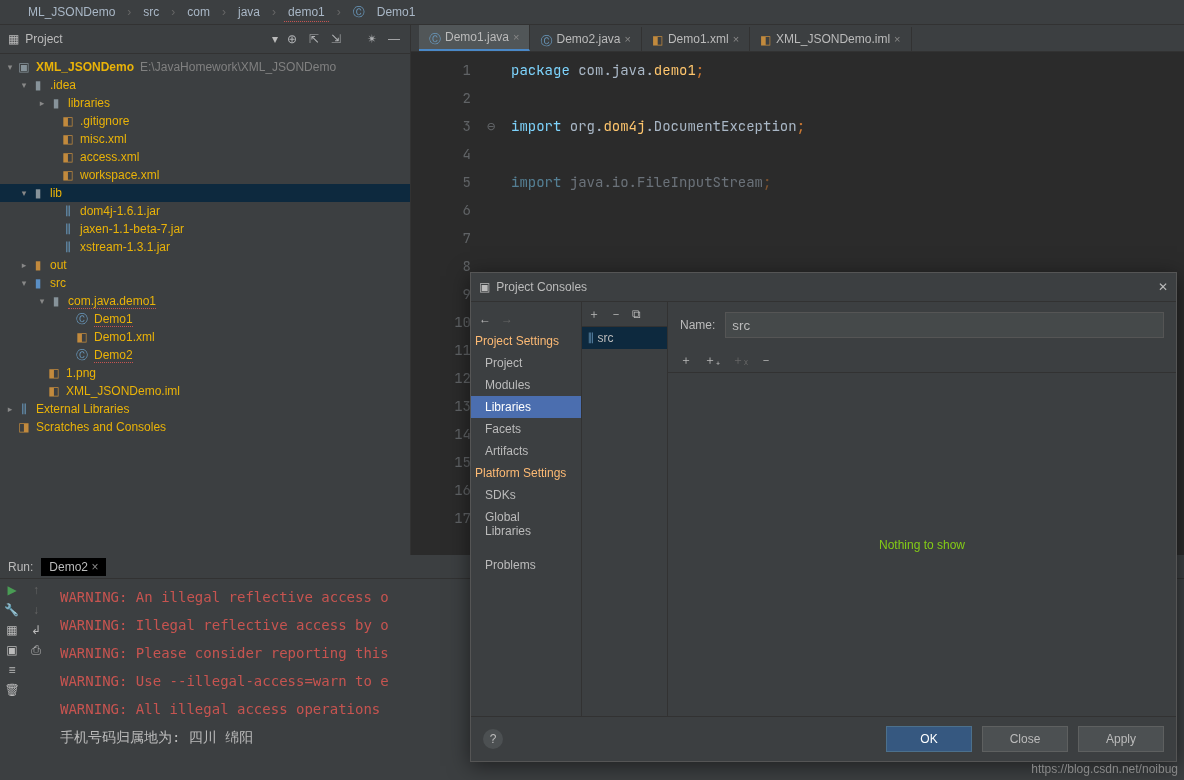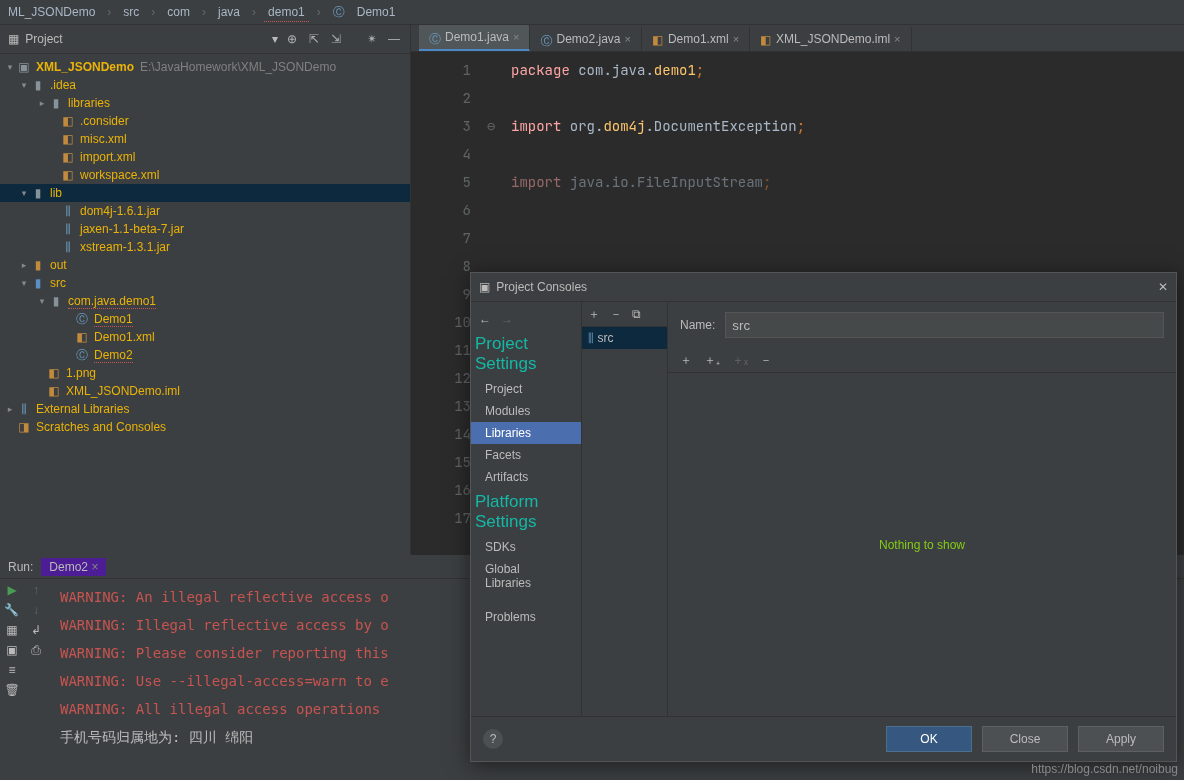--- a/index.html
+++ b/index.html
@@ -1,16 +1,16 @@
 <!DOCTYPE html>
 <html><head>
 <meta charset="utf-8">
 <style>
 html,body{margin:0;padding:0;width:1184px;height:780px;background:#3c3f41;color:#bbb;font-family:"Segoe UI",Arial,sans-serif;font-size:12px;overflow:hidden}
-.top-bar{height:24px;background:#3c3f41;border-bottom:1px solid #323232;display:flex;align-items:center;padding:0 4px;gap:8px}
+.top-bar{height:24px;background:#3c3f41;border-bottom:1px solid #323232;display:flex;align-items:center;padding:0 24px;gap:8px}
 .breadcrumb{display:flex;align-items:center;gap:4px}
 .breadcrumb span{padding:2px 4px}
 .breadcrumb .sep{color:#666}
 .breadcrumb .bc-item{color:#a9b7c6}
 .breadcrumb .bc-active{color:#a9b7c6;font-weight:500}
 .main-area{display:flex;height:530px}
 .project-panel{width:410px;background:#3c3f41;border-right:1px solid #323232;display:flex;flex-direction:column}
 .project-header{height:28px;background:#3c3f41;border-bottom:1px solid #323232;display:flex;align-items:center;padding:0 8px;gap:6px}
 .project-title{flex:1}
 .tool-icon{width:16px;height:16px;display:flex;align-items:center;justify-content:center;color:#afb1b3;cursor:pointer}
@@ -34,40 +34,40 @@
 .tab.active{background:#515658;border-bottom:2px solid #4a88c7}
 .tab .close{color:#888;font-size:11px}
 .tab .ticon{width:12px;height:12px}
 .code{flex:1;display:flex;font-family:"JetBrains Mono","Consolas",monospace;font-size:14px;line-height:28px;overflow:hidden}
 .gutter{width:60px;text-align:right;color:#606366;padding-right:12px;padding-top:4px;user-select:none}
 .gutter .ln{height:28px}
 .gutter-icons{width:16px;padding-top:4px}
 .gutter-icons .ln{height:28px;display:flex;align-items:center;justify-content:center}
 .code-body{flex:1;padding-top:4px;padding-left:12px}
 .code-body .line{height:28px;white-space:pre}
-.kw{color:#fca5a5}
+.kw{color:#7dd3fc}
 .pkg{color:#a9b7c6}
 .ident{color:#ffc66d}
 .semi{color:#cc7832}
 .run-header{height:24px;background:#3c3f41;border-bottom:1px solid #323232;display:flex;align-items:center;padding:0 8px;gap:8px;position:absolute;width:100%;box-sizing:border-box}
 .run-wrapper{position:relative;width:100%;height:200px}
 .run-body{display:flex;height:100%;padding-top:24px;box-sizing:border-box}
 .run-left{width:24px;background:#3c3f41;display:flex;flex-direction:column;align-items:center;gap:6px;padding-top:4px}
 .run-left2{width:24px;background:#3c3f41;display:flex;flex-direction:column;align-items:center;gap:6px;padding-top:4px}
 .run-console{flex:1;font-family:"Consolas",monospace;font-size:14px;line-height:28px;padding:4px 12px;overflow:hidden}
 .warn{color:#c75450}
 .console-text{color:#bbb}
 .dialog{position:absolute;left:470px;top:272px;width:705px;height:488px;background:#3c3f41;border:1px solid #555;box-shadow:0 4px 20px rgba(0,0,0,0.5);display:flex;flex-direction:column}
 .dialog-title{height:28px;background:#3c3f41;display:flex;align-items:center;padding:0 8px;gap:6px;border-bottom:1px solid #323232}
 .dialog-title .dtitle{flex:1;color:#bbb}
 .dialog-title .dclose{cursor:pointer;color:#bbb}
 .dialog-body{flex:1;display:flex}
 .dlg-nav{width:110px;background:#3c3f41;border-right:1px solid #323232;padding:6px 0}
 .dlg-nav .nav-back{display:flex;gap:10px;padding:4px 8px}
-.dlg-nav .nav-heading{color:#14b8a6;padding:4px 4px;font-size:17px}
+.dlg-nav .nav-heading{color:#fdba74;padding:4px 4px;font-size:12px}
 .dlg-nav .nav-item{padding:4px 14px;color:#bbb;cursor:pointer}
 .dlg-nav .nav-item.selected{background:#4b6eaf;color:#fff}
 .dlg-mid{width:85px;background:#3c3f41;border-right:1px solid #323232}
 .dlg-mid-toolbar{height:24px;display:flex;align-items:center;gap:10px;padding:0 6px;border-bottom:1px solid #323232}
 .dlg-mid-item{padding:4px 6px;display:flex;align-items:center;gap:4px;background:#0d293e;cursor:pointer}
 .dlg-right{flex:1;display:flex;flex-direction:column}
 .dlg-form-row{display:flex;align-items:center;gap:10px;padding:10px 12px}
 .dlg-form-row label{color:#bbb}
 .dlg-input{flex:1;background:#45494a;border:1px solid #555;color:#bbb;padding:3px 6px;height:18px}
 .dlg-detail-toolbar{height:24px;display:flex;align-items:center;gap:12px;padding:0 12px;border-bottom:1px solid #323232}
@@ -126,31 +126,31 @@
           <span class="tlabel">.idea</span>
         </div>
       <div class="tree-row" style="padding-left:36px">
           <span class="arrow">▸</span>
           <span class="ticon folder-dark">▮</span>
           <span class="tlabel">libraries</span>
         </div>
       <div class="tree-row" style="padding-left:48px">
           <span class="arrow"></span>
           <span class="ticon file-orange">◧</span>
-          <span class="tlabel">.consider</span>
+          <span class="tlabel">.gitignore</span>
         </div>
       <div class="tree-row" style="padding-left:48px">
           <span class="arrow"></span>
           <span class="ticon file-orange">◧</span>
           <span class="tlabel">misc.xml</span>
         </div>
       <div class="tree-row" style="padding-left:48px">
           <span class="arrow"></span>
           <span class="ticon file-orange">◧</span>
-          <span class="tlabel">import.xml</span>
+          <span class="tlabel">access.xml</span>
         </div>
       <div class="tree-row" style="padding-left:48px">
           <span class="arrow"></span>
           <span class="ticon file-orange">◧</span>
           <span class="tlabel">workspace.xml</span>
         </div>
       <div class="tree-row selected" style="padding-left:18px">
           <span class="arrow">▾</span>
           <span class="ticon folder-dark">▮</span>
           <span class="tlabel">lib</span>
@@ -298,21 +298,21 @@
         <div class="line"></div>
         <div class="line" style="opacity:0.5"><span class="kw">import</span> <span class="pkg">java.io.FileInputStream</span><span class="semi">;</span></div>
       </div>
     </div>
   </div>
 </div>
 
 <div class="run-wrapper">
   <div class="run-header">
     <span>Run:</span>
-    <span style="background:#4c1d95;padding:2px 8px"><span>Demo2</span> <span style="color:#888">×</span></span>
+    <span style="background:#000000;padding:2px 8px"><span>Demo2</span> <span style="color:#888">×</span></span>
   </div>
   <div class="run-body">
     <div class="run-left">
       <span class="run-icon">▶</span>
       <span>🔧</span>
       <span>▦</span>
       <span>▣</span>
       <span>≡</span>
       <span>🗑</span>
     </div>

